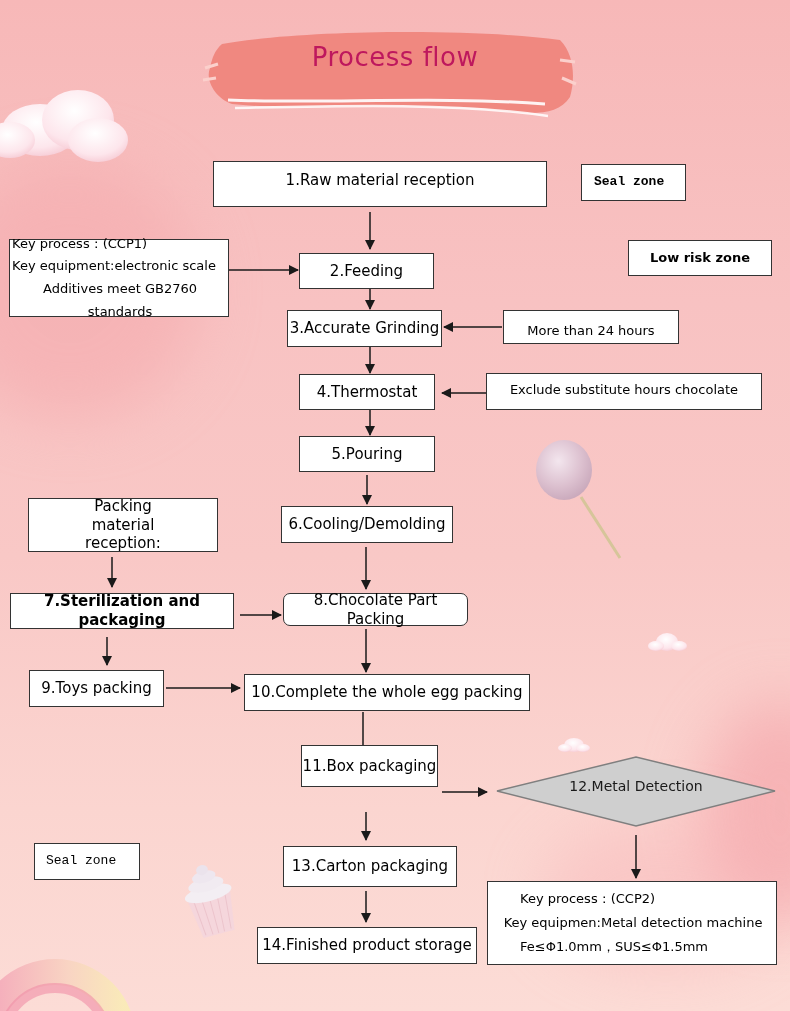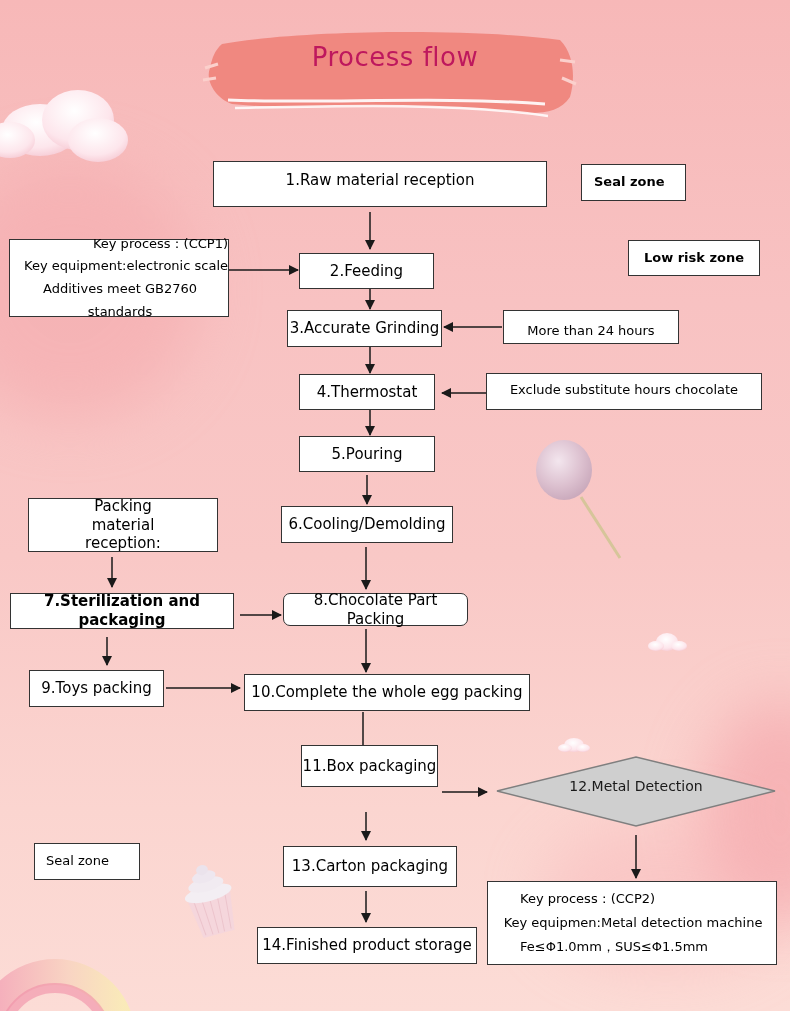--- a/index.html
+++ b/index.html
@@ -9,24 +9,24 @@
     background: linear-gradient(180deg,#f7b8b8 0%,#f8c2c2 30%,#f9c8c6 55%,#fbd5d0 80%,#fcdcd6 100%);
   }
   .bg-glow { position:absolute; border-radius:50%; filter:blur(30px); pointer-events:none; }
   .canvas { position:absolute; left:0; top:0; width:790px; height:1011px; }
   .box {
     position:absolute; background:#fff; border:1.5px solid #333;
     box-sizing:border-box; color:#000000; font-size:15px;
     display:flex; align-items:center; justify-content:center; text-align:center;
     line-height:1.25;
   }
-  .box.left { justify-content:flex-start; text-align:right; padding-left:8px; }
+  .box.left { justify-content:flex-start; text-align:right; padding-left:8px;font-family:Liberation Mono, monospace; }
   .box.bold { font-weight:bold; }
   .box.small { font-size:13px; }
-  .box.multi { flex-direction:column; align-items:flex-end; justify-content:center; font-size:13px; line-height:1.75; padding-left:2px; }
+  .box.multi { flex-direction:column; align-items:flex-start; justify-content:center; font-size:13px; line-height:1.75; padding-left:2px; }
   .box.multi.center { align-items:center; }
   .title-wrap { position:absolute; left:195px; top:28px; width:400px; height:95px; }
   .title-text {
     position:absolute; left:0; top:14px; width:100%; text-align:center;
     color:#be185d; font-size:26px; font-family:"DejaVu Sans", sans-serif; letter-spacing:0.5px;
   }
   .diamond-label { position:absolute; left:497px; top:778px; width:278px; text-align:center; font-size:14px; color:#1a1a1a; }
 </style>
 </head>
 <body>
@@ -126,21 +126,21 @@
   </g>
 </svg>
 
 <div class="title-wrap">
   <div class="title-text">Process flow</div>
 </div>
 
 <div class="box bold small left" style="left:581px;top:164px;width:105px;height:37px;padding-left:12px;">
   <span>Seal zone</span>
 </div>
-<div class="box bold small" style="left:628px;top:240px;width:132px;height:36px;">
+<div class="box bold small" style="left:628px;top:240px;width:144px;height:36px;">
   <span>Low risk zone</span>
 </div>
 <div class="box small left" style="left:34px;top:843px;width:106px;height:37px;padding-left:11px;">
   <span>Seal zone</span>
 </div>
 
 <div class="box" style="left:213px;top:161px;width:334px;height:46px;align-items:flex-start;padding-top:9px;">
   <span>1.Raw material reception</span>
 </div>
 <div class="box" style="left:299px;top:253px;width:135px;height:36px;">

